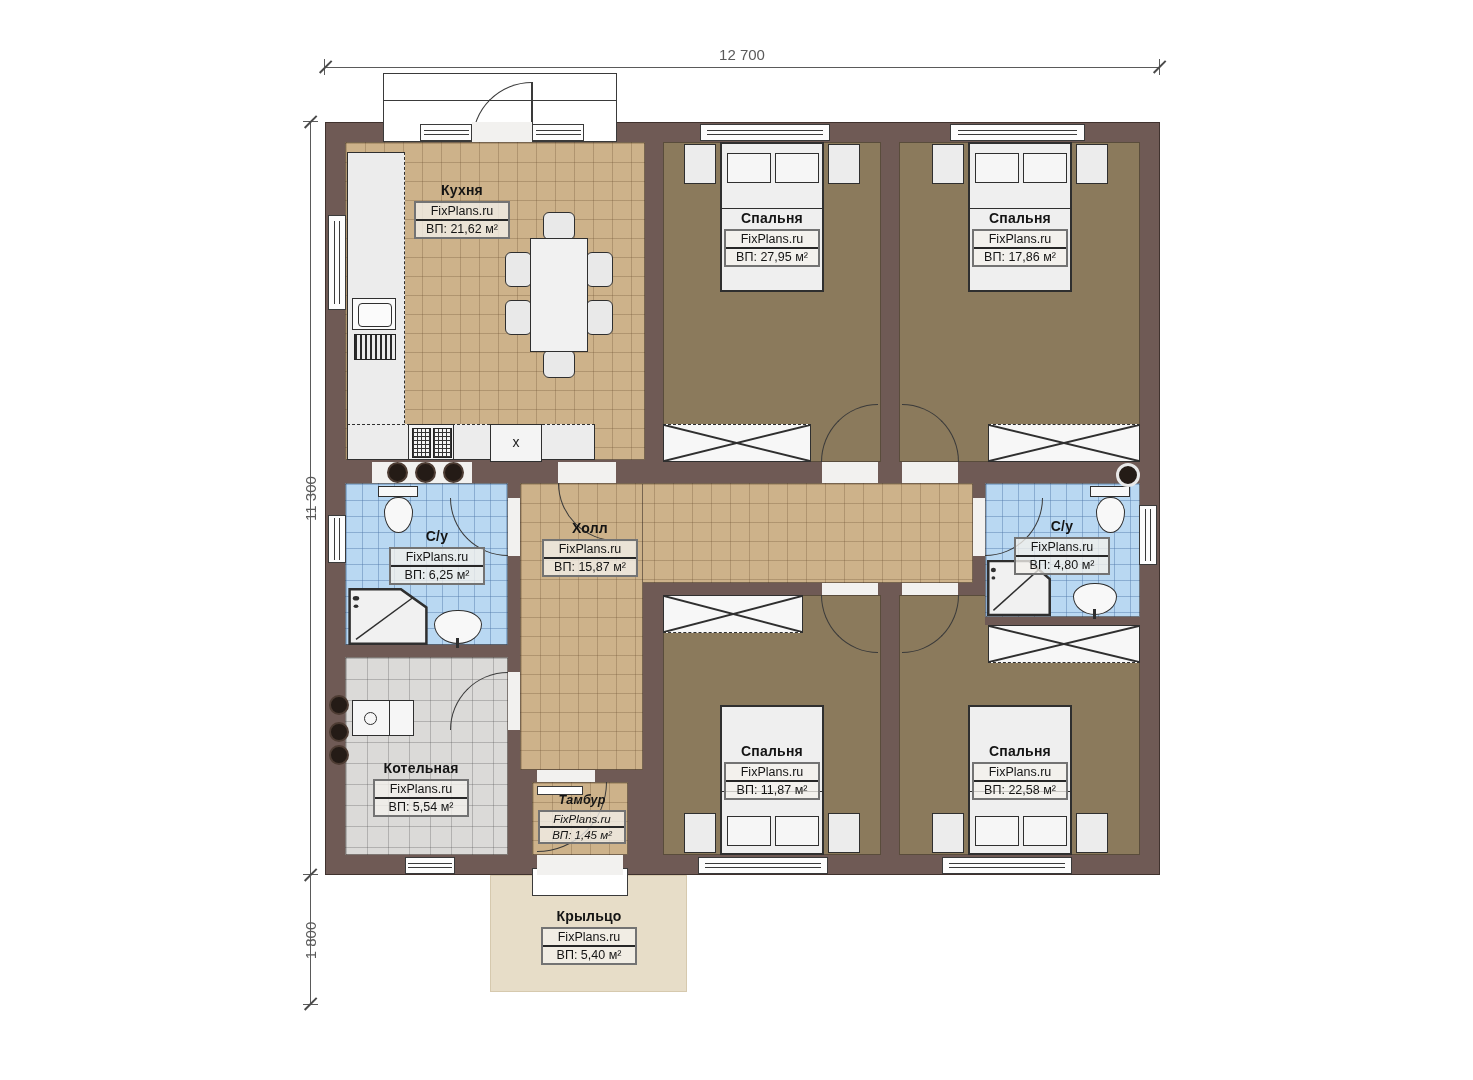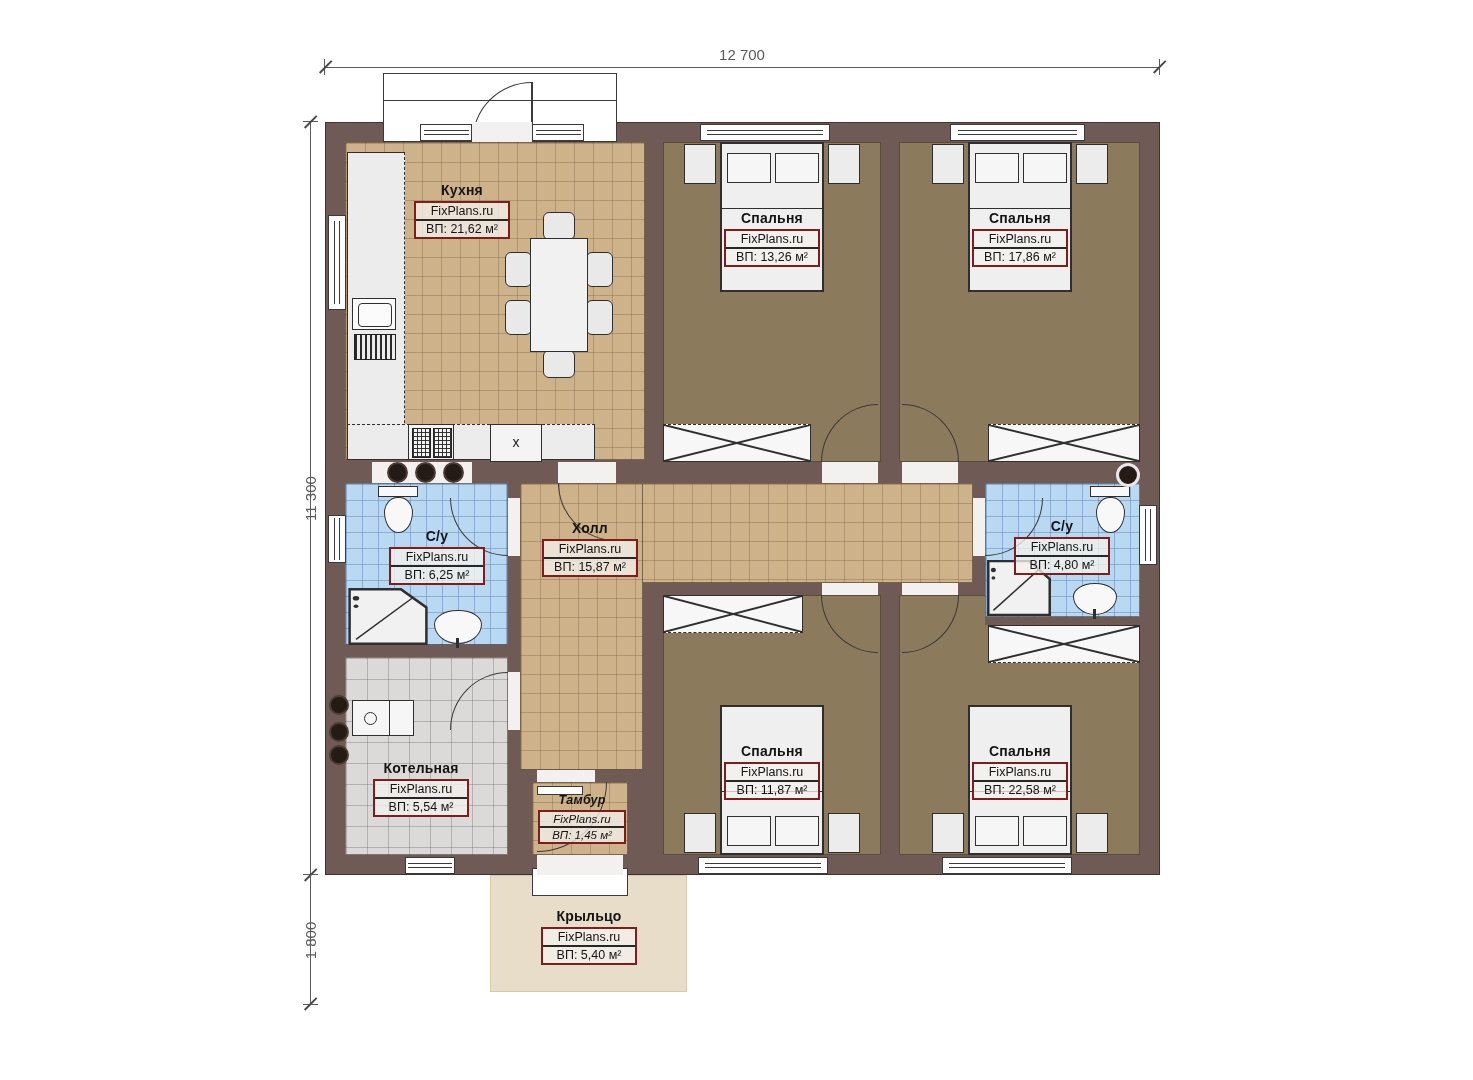--- a/index.html
+++ b/index.html
@@ -39,21 +39,21 @@
   .furn{background:#ececec;border:2px solid #2f2f2f;box-sizing:border-box;z-index:10;}
   .thin{border-width:1.5px;}
   .pill{background:#f6f6f6;border:1.5px solid #2f2f2f;box-sizing:border-box;position:absolute;}
   .chair{background:#e9e9e9;border:1.5px solid #2f2f2f;border-radius:6px;box-sizing:border-box;z-index:9;}
   .knob{border-radius:50%;background:#241b16;border:2px solid #4d3c33;box-sizing:border-box;z-index:12;}
   .ell{border-radius:48% 48% 50% 50% / 42% 42% 58% 58%;}
   .wline{background:#2f2f2f;position:absolute;}
   
   .rlabel{position:absolute;z-index:30;transform:translateX(-50%);text-align:center;color:#141414;}
   .rname{font-size:14px;font-weight:bold;letter-spacing:.2px;margin-bottom:3px;}
-  .rbox{border:2px solid #7f1d1d;background:rgba(243,241,236,.78);display:inline-block;min-width:92px;}
+  .rbox{border:2px solid #737373;background:rgba(243,241,236,.78);display:inline-block;min-width:92px;}
   .rbox .row{font-size:12.5px;padding:1px 7px;white-space:nowrap;}
   .rbox .row:first-child{border-bottom:2px solid #272727;}
   .rlabel.small .rname{font-size:12.5px;}
   .rlabel.small .rbox{min-width:84px;}
   .rlabel.small .rbox .row{font-size:11.5px;}
   
   .dim{background:#5a5a5a;z-index:5;}
   .dimtxt{position:absolute;color:#5a5a5a;font-size:15px;z-index:5;white-space:nowrap;}
   .slash{position:absolute;width:17px;height:1.5px;background:#4a4a4a;transform:rotate(-45deg);z-index:5;}
   svg.xbox{position:absolute;z-index:11;}
@@ -279,21 +279,21 @@
     <div class="rbox">
       <div class="row">FixPlans.ru</div>
       <div class="row">ВП: 21,62 м²</div>
     </div>
   </div>
 
   <div class="rlabel" style="left:772px;top:210px;">
     <div class="rname">Спальня</div>
     <div class="rbox">
       <div class="row">FixPlans.ru</div>
-      <div class="row">ВП: 13,26 м²</div>
+      <div class="row">ВП: 27,95 м²</div>
     </div>
   </div>
 
   <div class="rlabel" style="left:1020px;top:210px;">
     <div class="rname">Спальня</div>
     <div class="rbox">
       <div class="row">FixPlans.ru</div>
       <div class="row">ВП: 17,86 м²</div>
     </div>
   </div>

